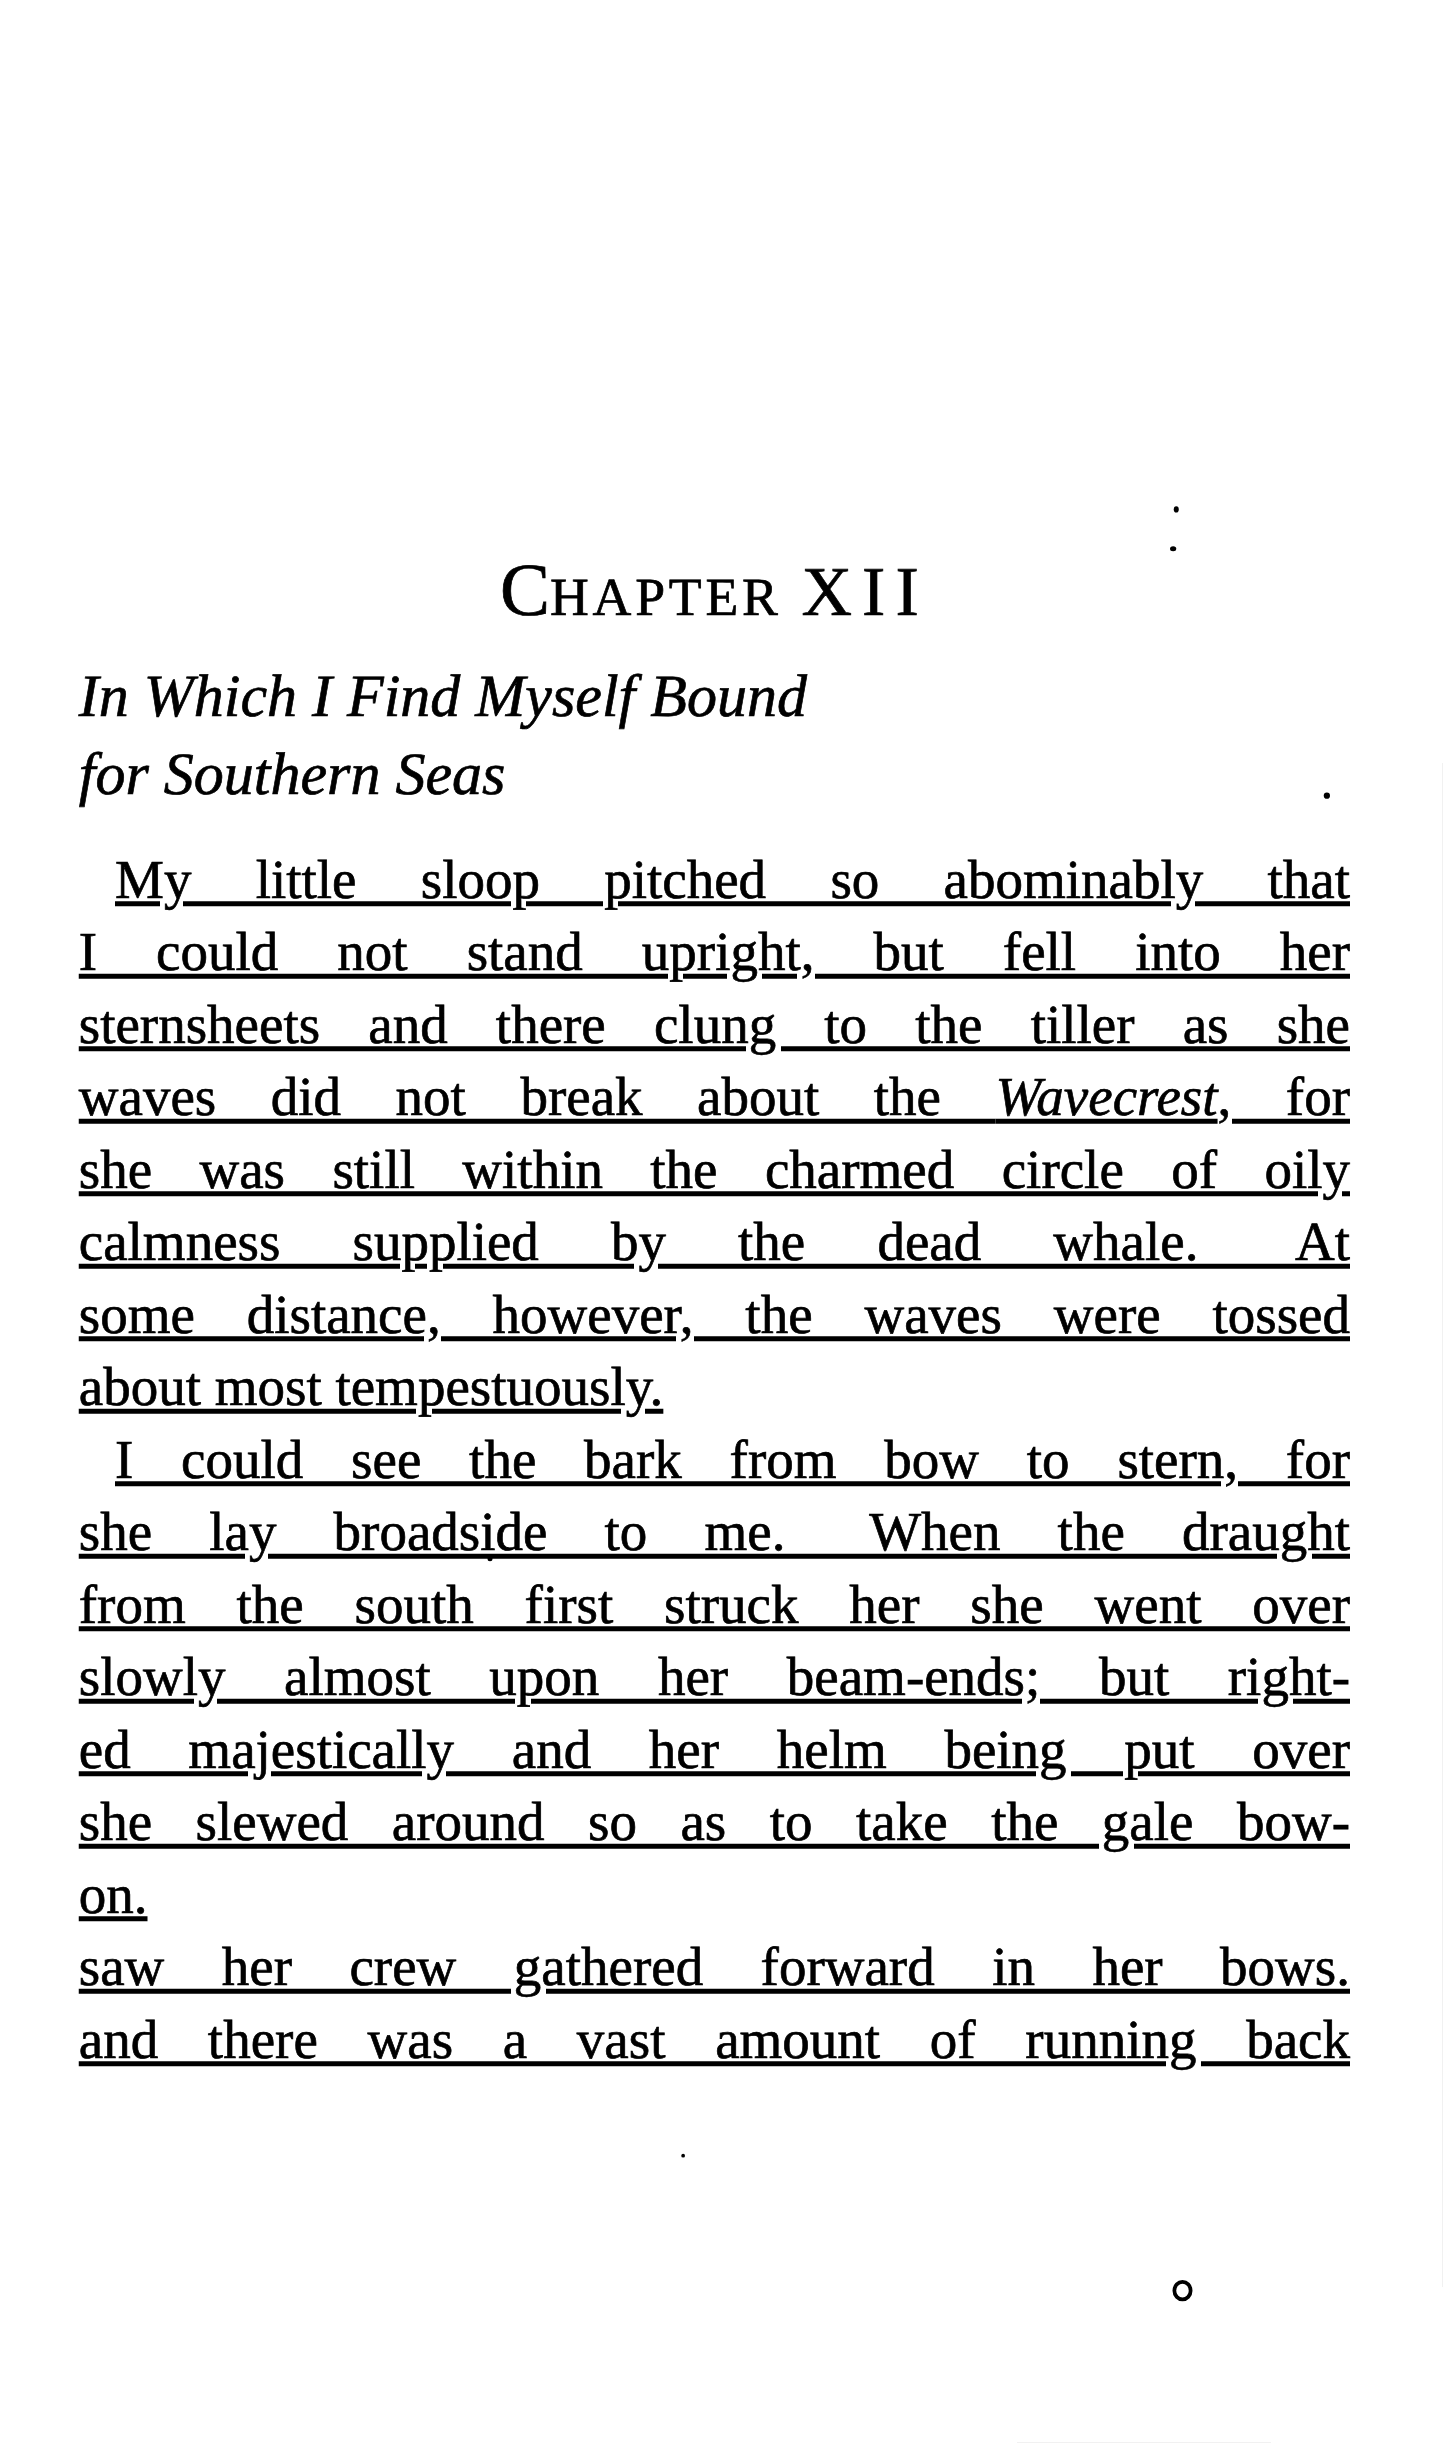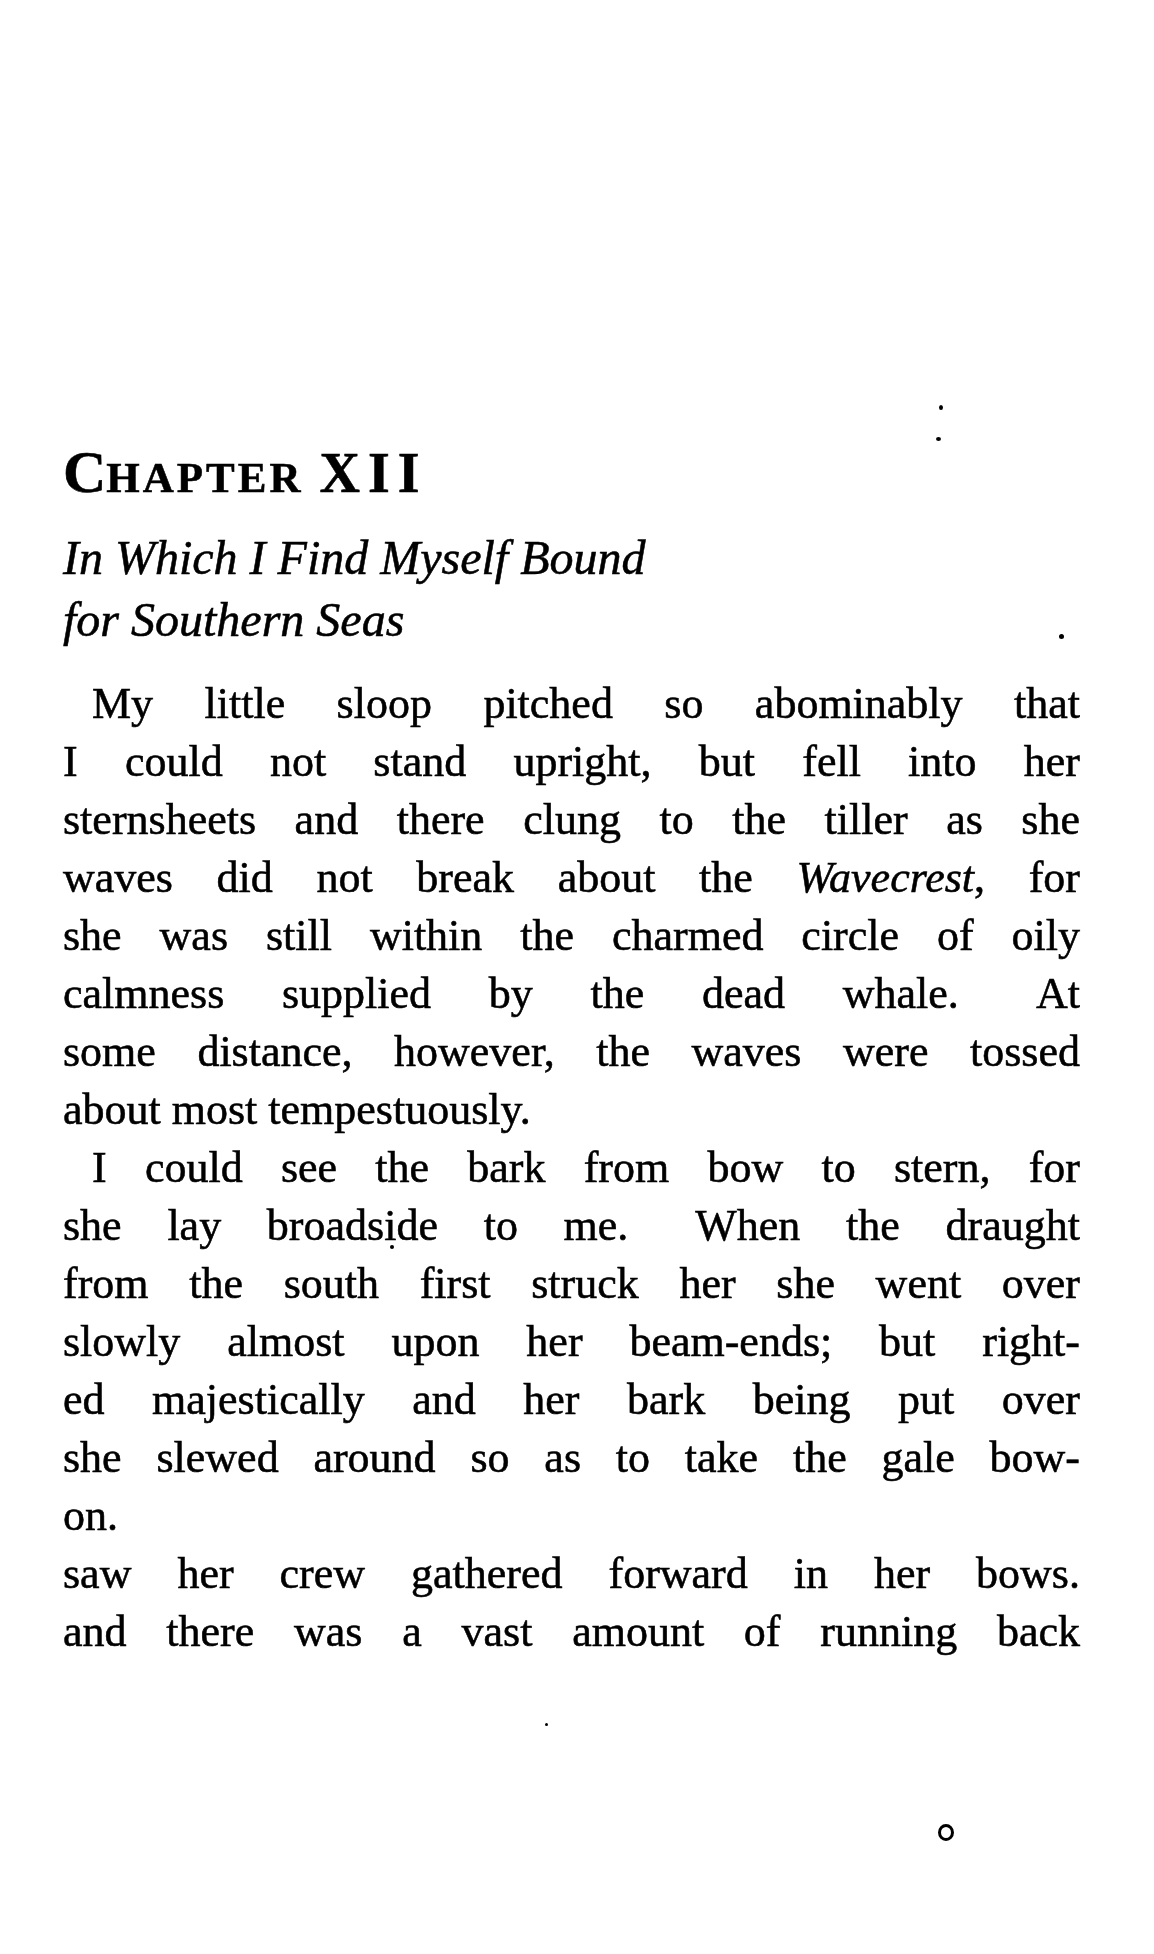--- a/index.html
+++ b/index.html
@@ -16,39 +16,39 @@
   }
   .content {
     position: absolute;
     left: 63px;
     top: 0;
     width: 1017px;
   }
   
   .chapter-heading {
     margin: 440px 0 0 0;
-    text-align: left;
+    text-align: center;
     line-height: 64px;
     white-space: nowrap;
-    font-weight: bold;
+    font-weight: normal;
   }
   .ch-initial { font-size: 60px; }
   .ch-rest    { font-size: 43px; letter-spacing: 3px; }
   .ch-numeral { font-size: 56px; letter-spacing: 8px; margin-left: 16px; }
   
   .chapter-subtitle {
     margin: 14px 0 0 0;
     font-style: italic;
     font-weight: normal;
     font-size: 48px;
     line-height: 62px;
   }
   .sub-line { display: block; }
   
-  .body-text { margin-top: 24px; }
+  .body-text { margin-top: 24px; text-decoration: underline; }
   .body-line {
     font-size: 44px;
     line-height: 58px;
     text-align: justify;
     text-align-last: justify;
   }
   .body-line.first    { text-indent: 29px; }
   .body-line.lastline { text-align-last: left; }
   .em { font-style: italic; margin-top: 26px; }
   
@@ -84,21 +84,21 @@
         <div class="body-line"><span>sternsheets and there clung to the tiller as she</span></div>
         <div class="body-line"><span>waves did not break about the </span><span class="em">Wavecrest</span><span>, for</span></div>
         <div class="body-line"><span>she was still within the charmed circle of oily</span></div>
         <div class="body-line"><span>calmness supplied by the dead whale.  At</span></div>
         <div class="body-line"><span>some distance, however, the waves were tossed</span></div>
         <div class="body-line lastline"><span>about most tempestuously.</span></div>
         <div class="body-line first"><span>I could see the bark from bow to stern, for</span></div>
         <div class="body-line"><span>she lay broadside to me.  When the draught</span></div>
         <div class="body-line"><span>from the south first struck her she went over</span></div>
         <div class="body-line"><span>slowly almost upon her beam-ends; but right-</span></div>
-        <div class="body-line"><span>ed majestically and her bark being put over</span></div>
+        <div class="body-line"><span>ed majestically and her helm being put over</span></div>
         <div class="body-line"><span>she slewed around so as to take the gale bow-</span></div>
         <div class="body-line lastline"><span>on.</span></div>
         <div class="body-line"><span>saw her crew gathered forward in her bows.</span></div>
         <div class="body-line"><span>and there was a vast amount of running back</span></div>
       </div>
   </div>
 
   <div class="speck speck-1"></div>
   <div class="speck speck-2"></div>
   <div class="speck speck-3"></div>

